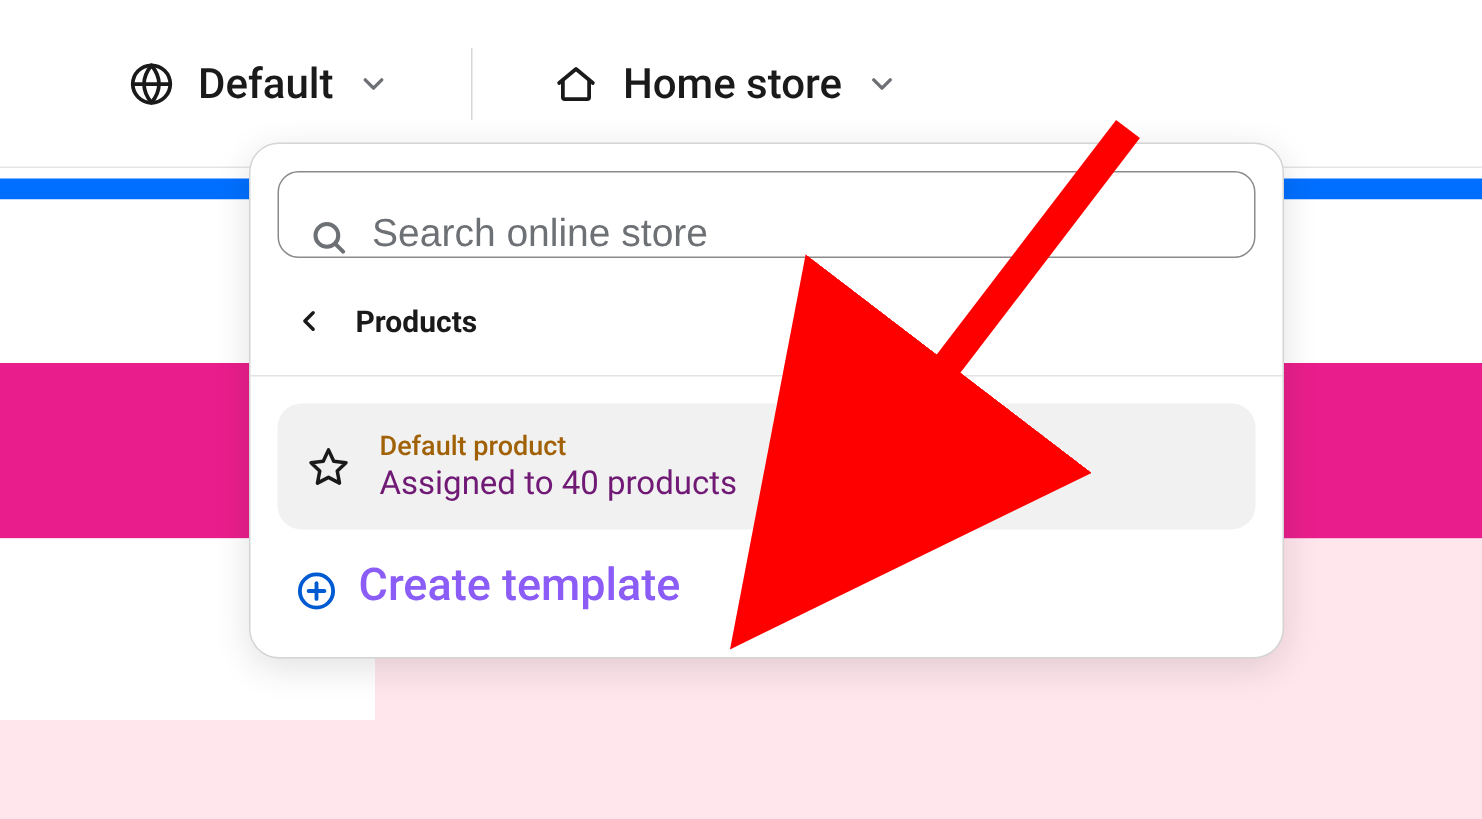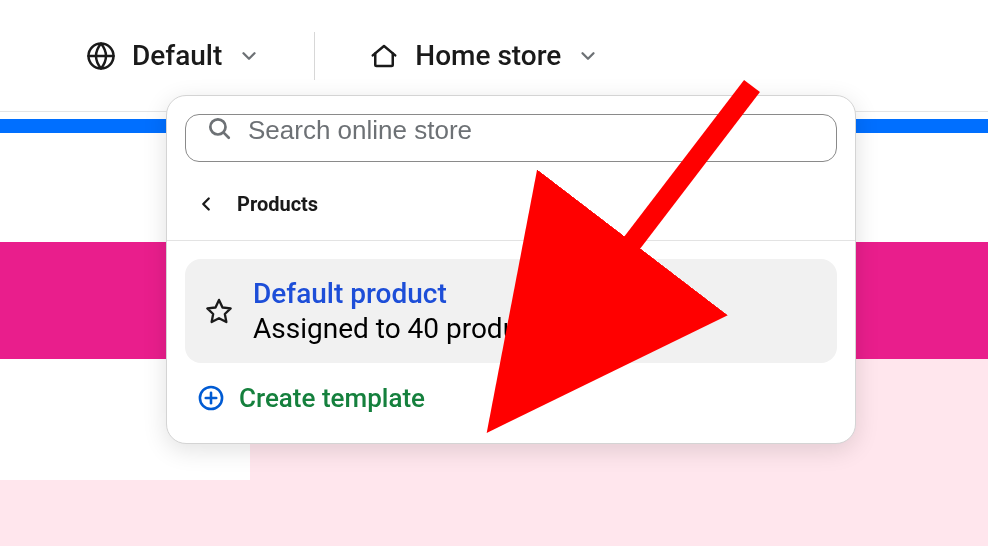--- a/index.html
+++ b/index.html
@@ -80,23 +80,23 @@
     top: 95px;
     width: 690px;
     background: #fff;
     border: 1px solid #d4d4d4;
     border-radius: 20px;
     box-shadow: 0 6px 24px rgba(0,0,0,0.12);
     padding: 18px 18px 10px 18px;
   }
   .search-wrap {
     display: flex;
-    align-items: flex-start;
+    align-items: flex-end;
     gap: 16px;
-    height: 48px;
+    height: 58px;
     border: 1px solid #8a8a8a;
     border-radius: 14px;
     padding: 0 20px;
     color: #6d7175;
     font-size: 26px;
   }
   .search-input {
     border: none;
     outline: none;
     flex: 1;
@@ -127,37 +127,37 @@
     display: flex;
     align-items: center;
     gap: 20px;
     border-radius: 16px;
     padding: 18px 20px;
     margin-top: 18px;
     cursor: pointer;
   }
   .item.selected { background: #f1f1f1; }
   .item-text .title {
-    font-size: 28px;
+    font-size: 18px;
     font-weight: 500;
-    color: #1d4ed8;
+    color: #a16207;
   }
   .item-text .sub {
-    font-size: 28px;
-    color: #000000;
+    font-size: 22px;
+    color: #701a75;
     margin-top: 2px;
   }
 
   .create-row {
     display: flex;
-    align-items: center;
+    align-items: flex-end;
     gap: 14px;
     padding: 20px 12px 20px 12px;
-    color: #15803d;
-    font-size: 26px;
+    color: #8b5cf6;
+    font-size: 30px;
     font-weight: 500;
     cursor: pointer;
   }
 
   .icon { display:inline-flex; align-items:center; justify-content:center; }
 
   
   .annotation-arrow {
     position: absolute;
     pointer-events: none;

